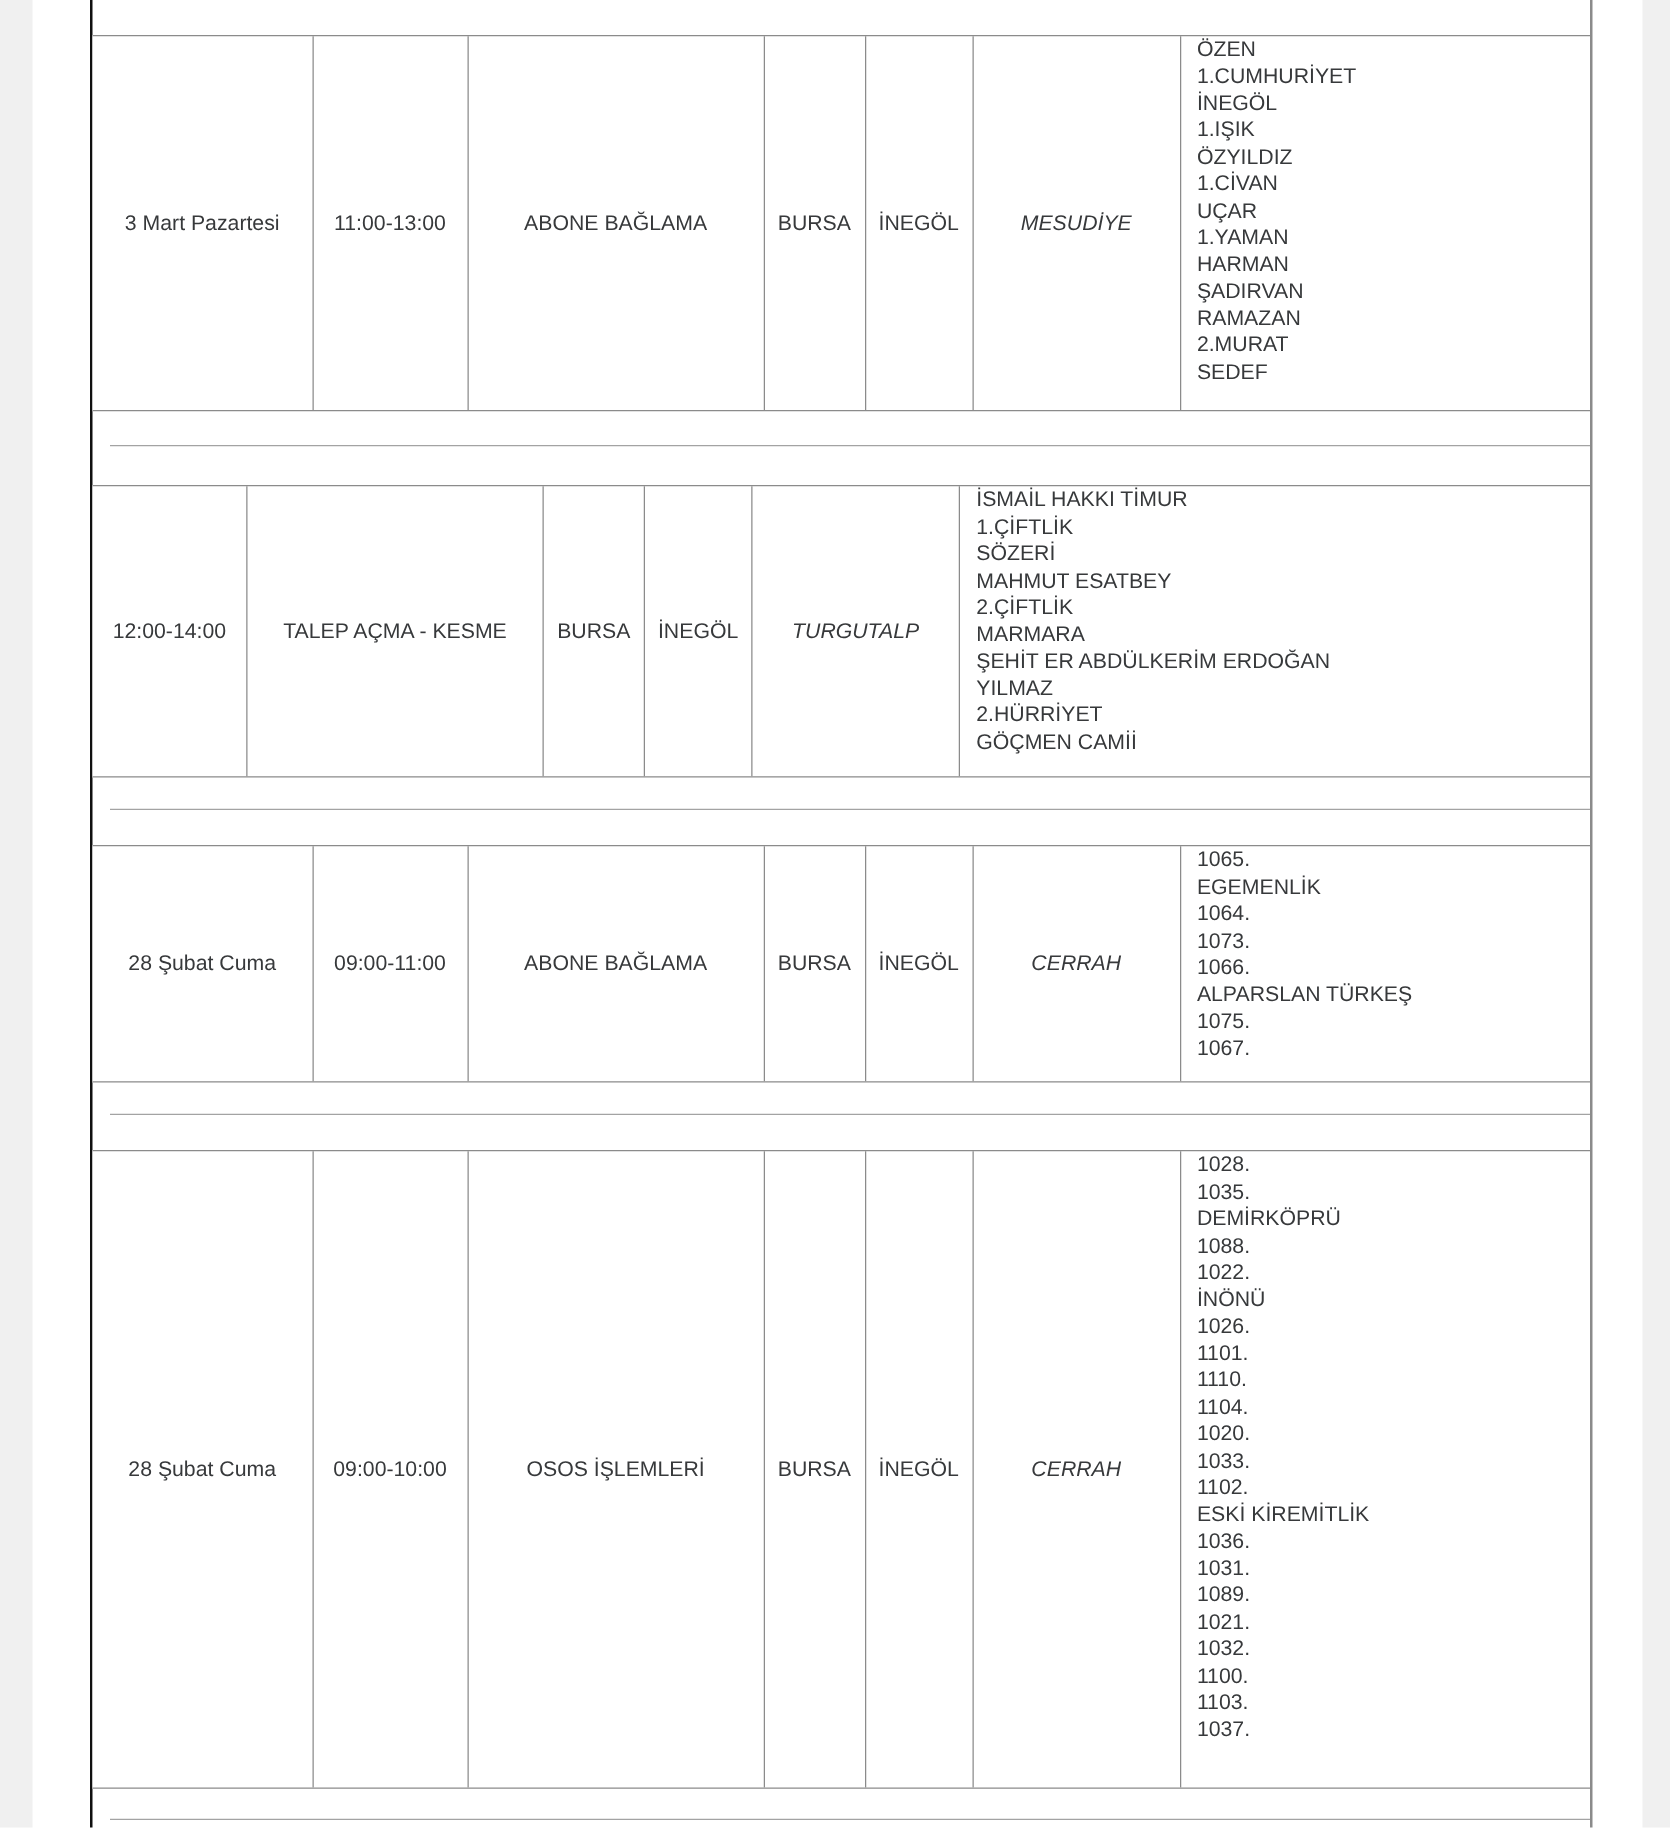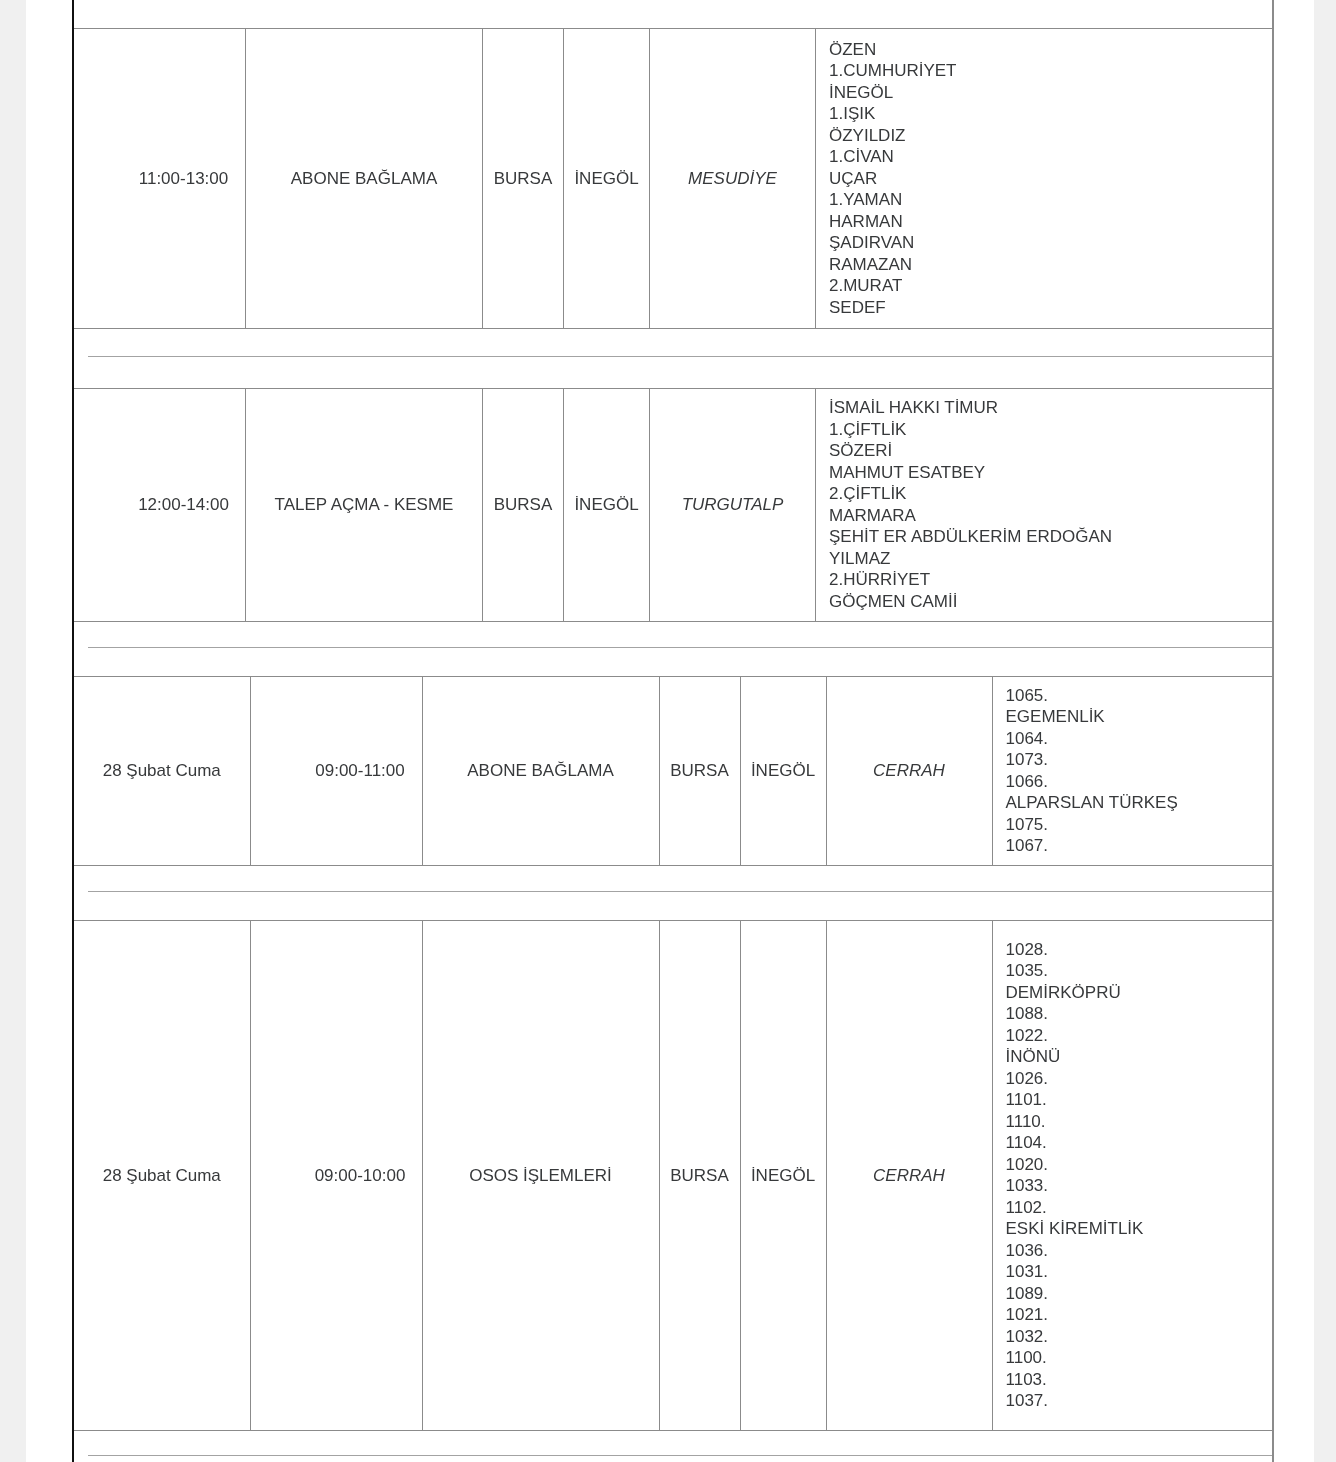--- a/index.html
+++ b/index.html
@@ -34,28 +34,28 @@
   .cell{
     box-sizing:border-box;
     border-right:1.5px solid #8b8b8b;
     display:flex;align-items:center;justify-content:center;
     font-size:17px;line-height:21.5px;
     text-align:center;
     flex:0 0 auto;
     overflow:hidden;
   }
   .cell-date{width:176.5px;}
-  .cell-time{width:124px;margin-left:48px;}
+  .cell-time{width:124px;}
   .cell-operation{width:237px;}
   .cell-city{width:81px;}
   .cell-district{width:86px;}
   .cell-neighborhood{width:166px;font-style:italic;}
   .cell-streets{
     flex:1 1 auto;border-right:none;
-    flex-direction:column;align-items:flex-start;justify-content:center;
+    flex-direction:column;align-items:flex-start;justify-content:flex-start;
     text-align:left;padding-left:13px;
   }
   .street-line{white-space:nowrap;line-height:21.5px;font-size:17px;}
 
   .divider{
     position:absolute;left:88px;width:1184px;height:0;
     border-top:1.5px solid #a3a3a3;
   }
   .divider-0{top:356px;}
   .divider-1{top:647px;}
@@ -65,20 +65,21 @@
 </head>
 <body>
 
 <div class="gutter gutter-left"></div>
 <div class="gutter gutter-right"></div>
 <div class="vline vline-left"></div>
 <div class="vline vline-right"></div>
 
 <div id="blocks">
     <div class="block block-0">
+    <div class="cell cell-date">3 Mart Pazartesi</div>
     <div class="cell cell-time">11:00-13:00</div>
     <div class="cell cell-operation">ABONE BAĞLAMA</div>
     <div class="cell cell-city">BURSA</div>
     <div class="cell cell-district">İNEGÖL</div>
     <div class="cell cell-neighborhood">MESUDİYE</div>
     <div class="cell cell-streets">
         <div class="street-line">ÖZEN</div>
         <div class="street-line">1.CUMHURİYET</div>
         <div class="street-line">İNEGÖL</div>
         <div class="street-line">1.IŞIK</div>

